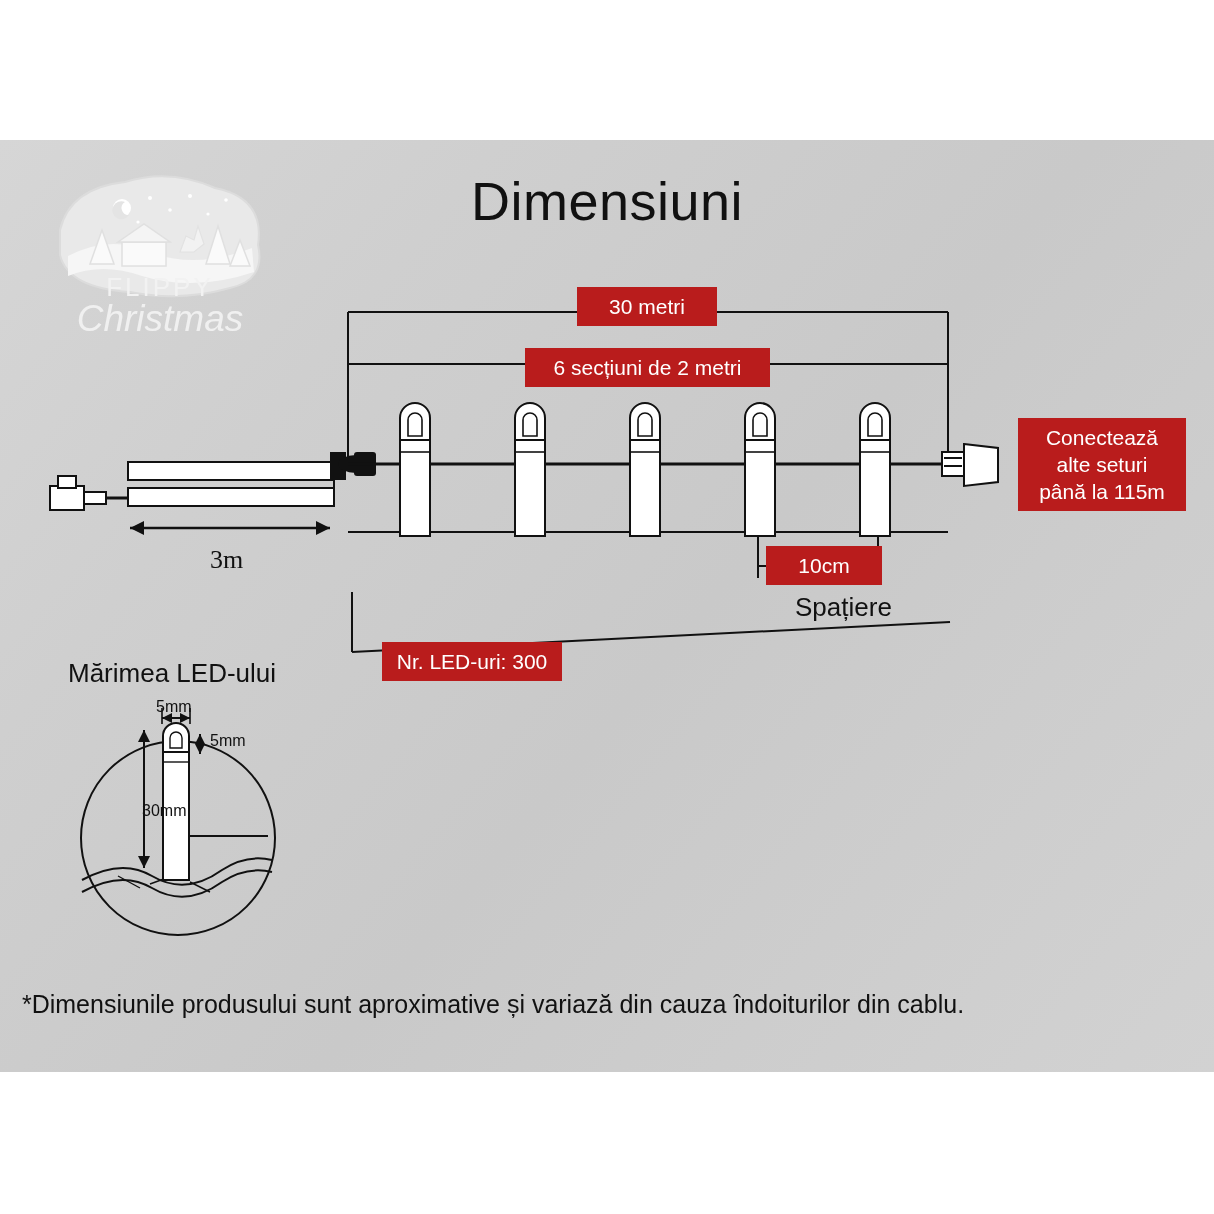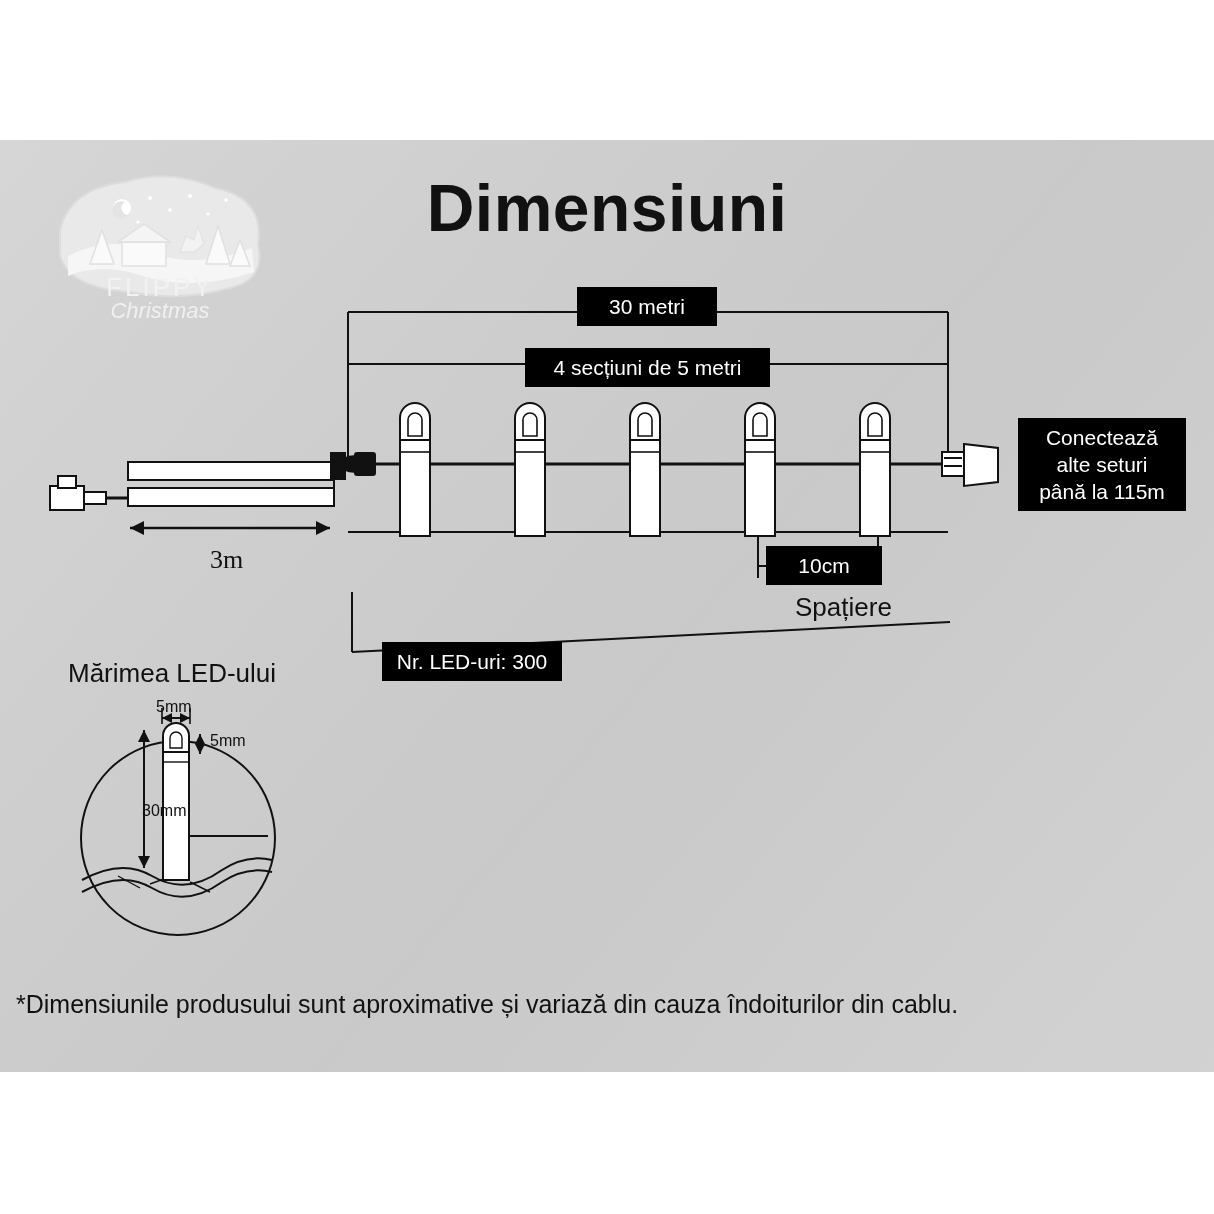--- a/index.html
+++ b/index.html
@@ -28,24 +28,23 @@
     width: 1214px;
     height: 932px;
     background: linear-gradient(130deg, #d6d6d6 0%, #cfcfcf 25%, #c9c9c9 55%, #d2d2d2 100%);
   }
   .title {
     position: absolute;
     left: 0;
     top: 170px;
     width: 1214px;
     text-align: center;
-    font-size: 66px;
+    font-size: 54px;
     color: #111;
     letter-spacing: 0.5px;
-    font-weight: bold;
   }
   
   .logo {
     position: absolute;
     left: 30px;
     top: 160px;
     width: 260px;
     height: 200px;
   }
   .logo-text1 {
@@ -55,50 +54,50 @@
     text-align: center;
     font-size: 26px;
     letter-spacing: 3px;
     color: #f2f2f2;
   }
   .logo-text2 {
     position: absolute;
     left: 0; top: 138px;
     width: 260px;
     text-align: center;
-    font-size: 22px;
+    font-size: 37px;
     font-style: italic;
     color: #f0f0f0;
   }
   
   .chip {
     position: absolute;
-    background: #000000;
+    background: #b91c1c;
     color: #fff;
     font-size: 21px;
     line-height: 27px;
     padding: 6px 14px;
     white-space: pre;
     box-sizing: border-box;
   }
   .chip.center { text-align: center; }
   .plain-label {
     position: absolute;
     color: #111;
     font-size: 22px;
     white-space: pre;
   }
   .plain-label.lg { font-size: 26px; }
   .plain-label.sm { font-size: 16px; }
   .footnote {
     position: absolute;
-    left: 16px;
+    left: 7px;
     top: 990px;
     width: 972px;
-    text-align: left;
+    text-align: center;
     font-size: 25px;
     color: #111;
   }
   svg { position: absolute; left: 0; top: 0; }
 </style>
 </head>
 <body>
 
 <div id="stage">
 
@@ -245,21 +244,21 @@
       <path d="M144 730 L144 868" stroke="#111" stroke-width="2"></path>
       <path d="M144 730 l-6 12 l12 0 z" fill="#111"></path>
       <path d="M144 868 l-6 -12 l12 0 z" fill="#111"></path>
 
       <path d="M190 836 L268 836" stroke="#111" stroke-width="2" fill="none"></path>
     </g>
   </svg>
 
   <div class="chip center" style="left:577px; top:287px; width:140px;">30 metri</div>
 
-  <div class="chip center" style="left:525px; top:348px; width:245px;">4 secțiuni de 5 metri</div>
+  <div class="chip center" style="left:525px; top:348px; width:245px;">6 secțiuni de 2 metri</div>
 
   <div class="chip center" style="left:1018px; top:418px; width:168px;">Conectează
 alte seturi
 până la 115m</div>
 
   <div class="chip center" style="left:766px; top:546px; width:116px;">10cm</div>
 
   <div class="plain-label lg" style="left:795px; top:592px;">Spațiere</div>
 
   <div class="chip center" style="left:382px; top:642px; width:180px;">Nr. LED-uri: 300</div>

